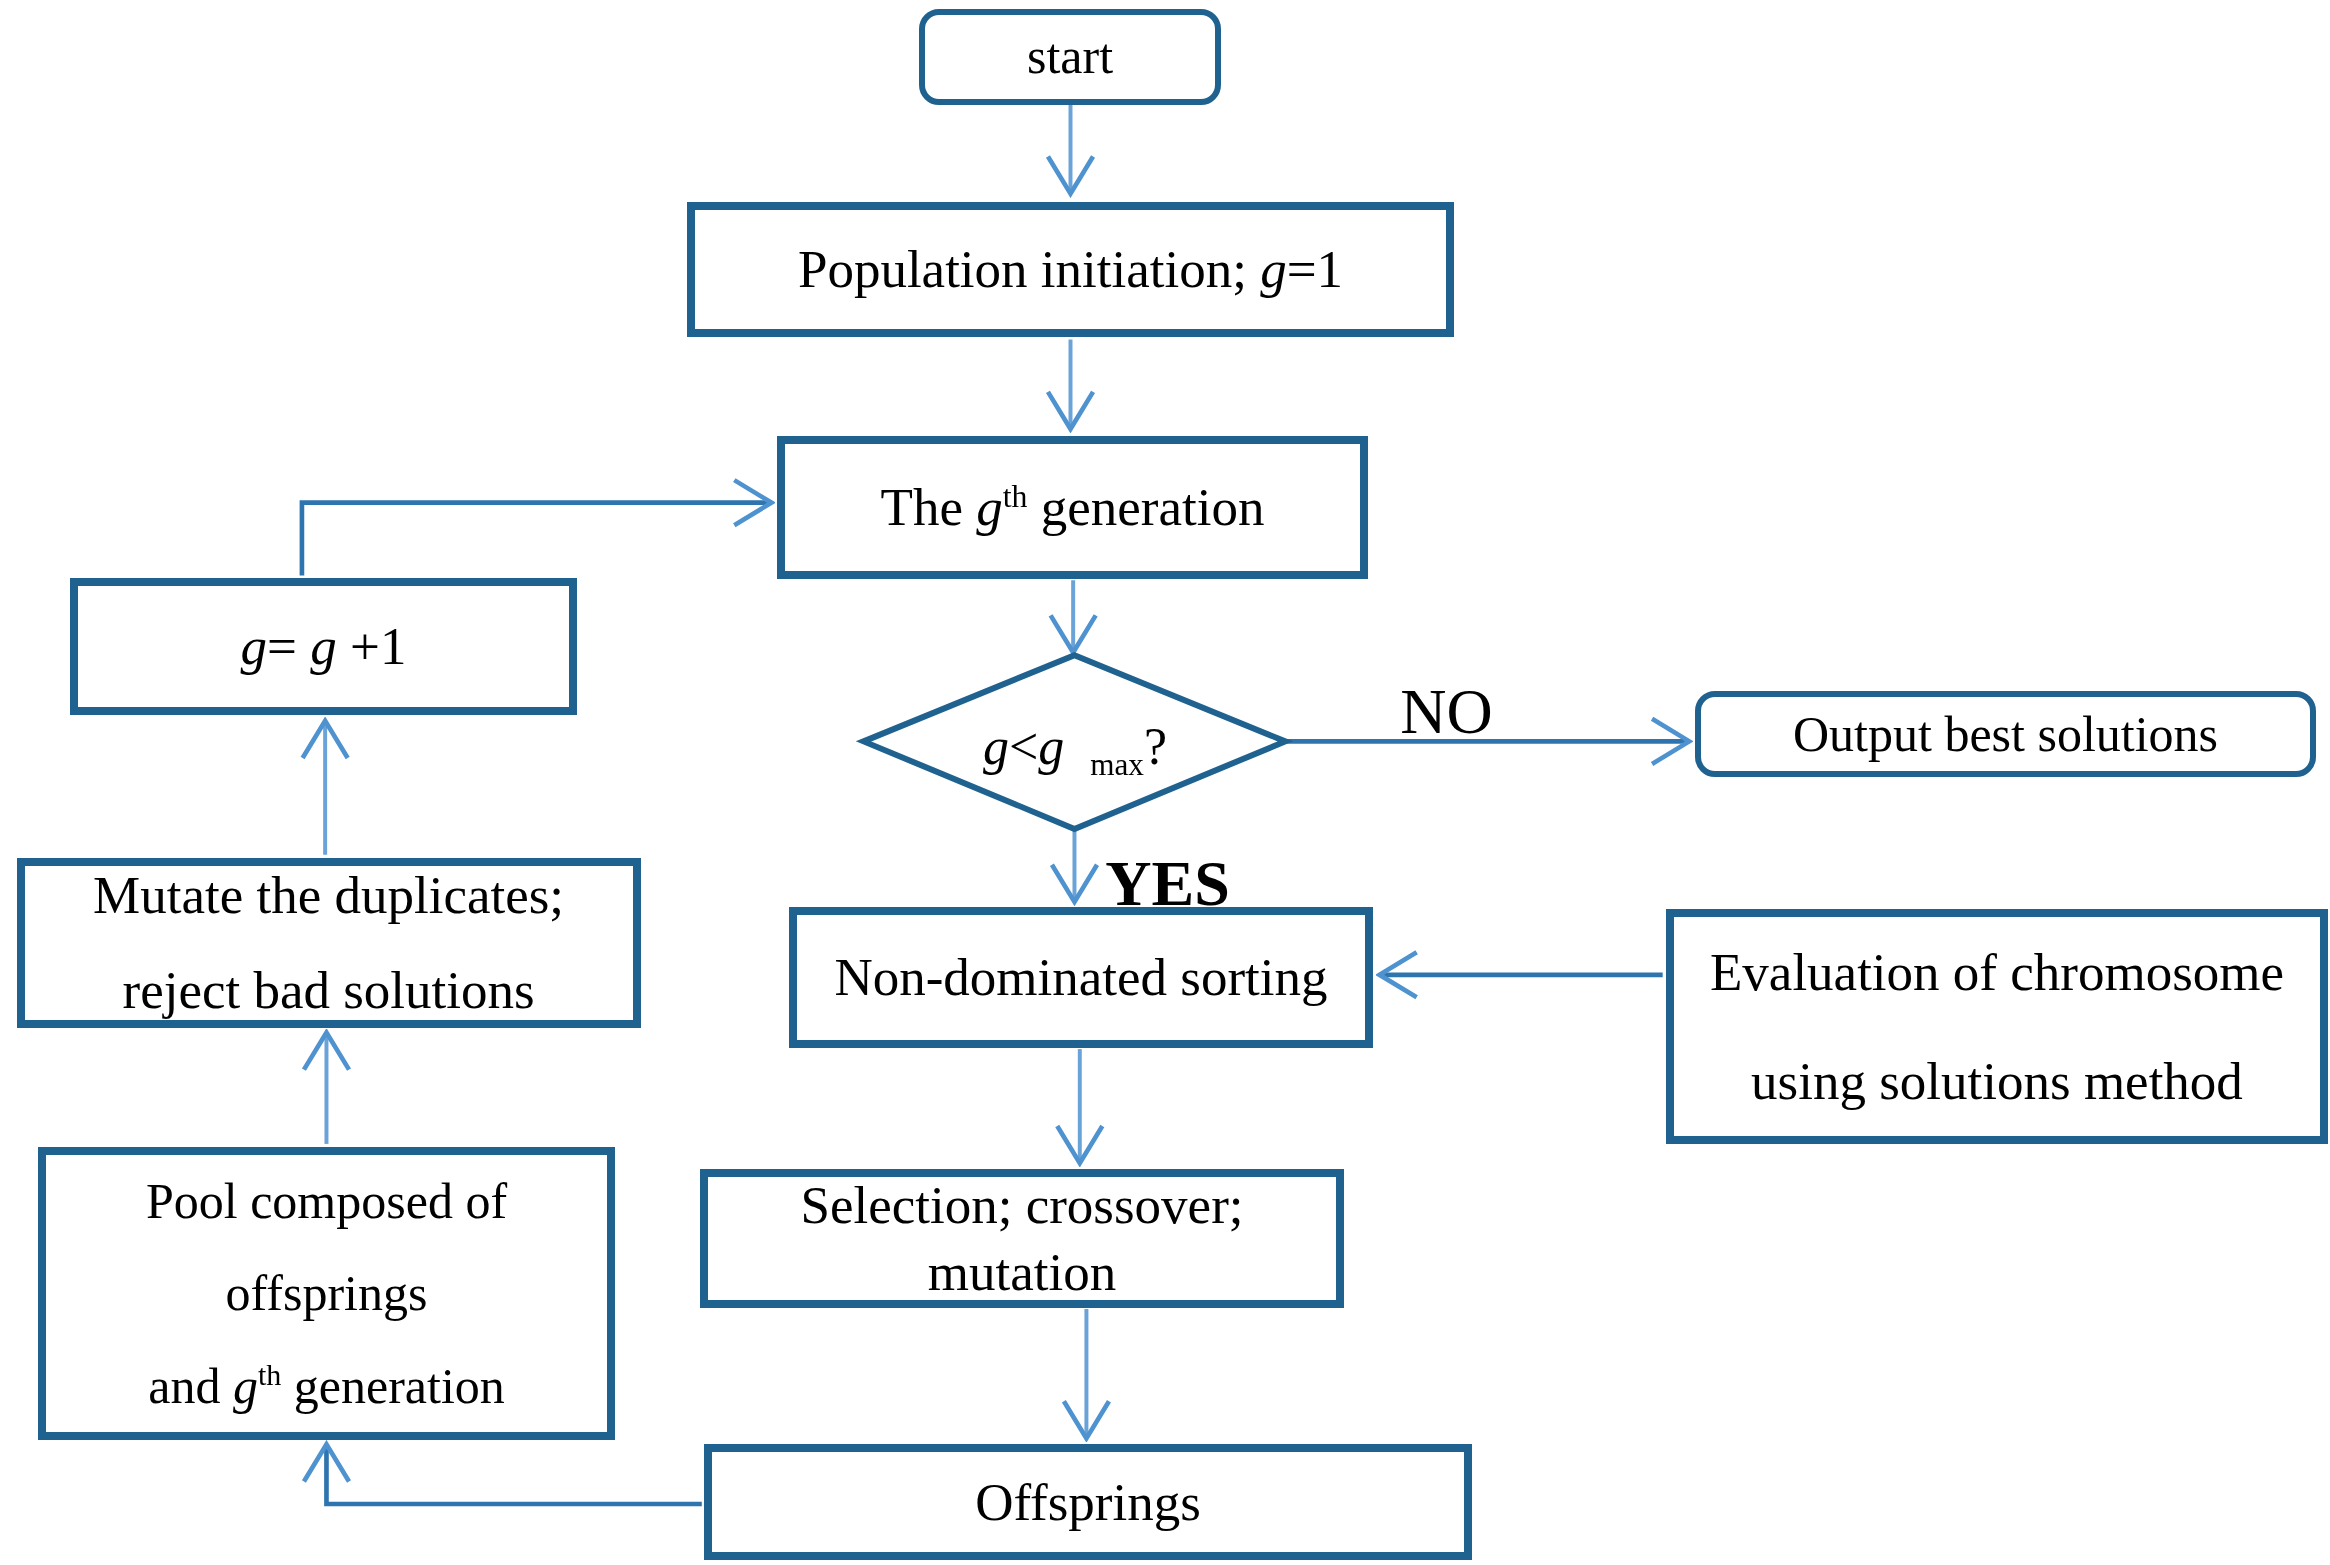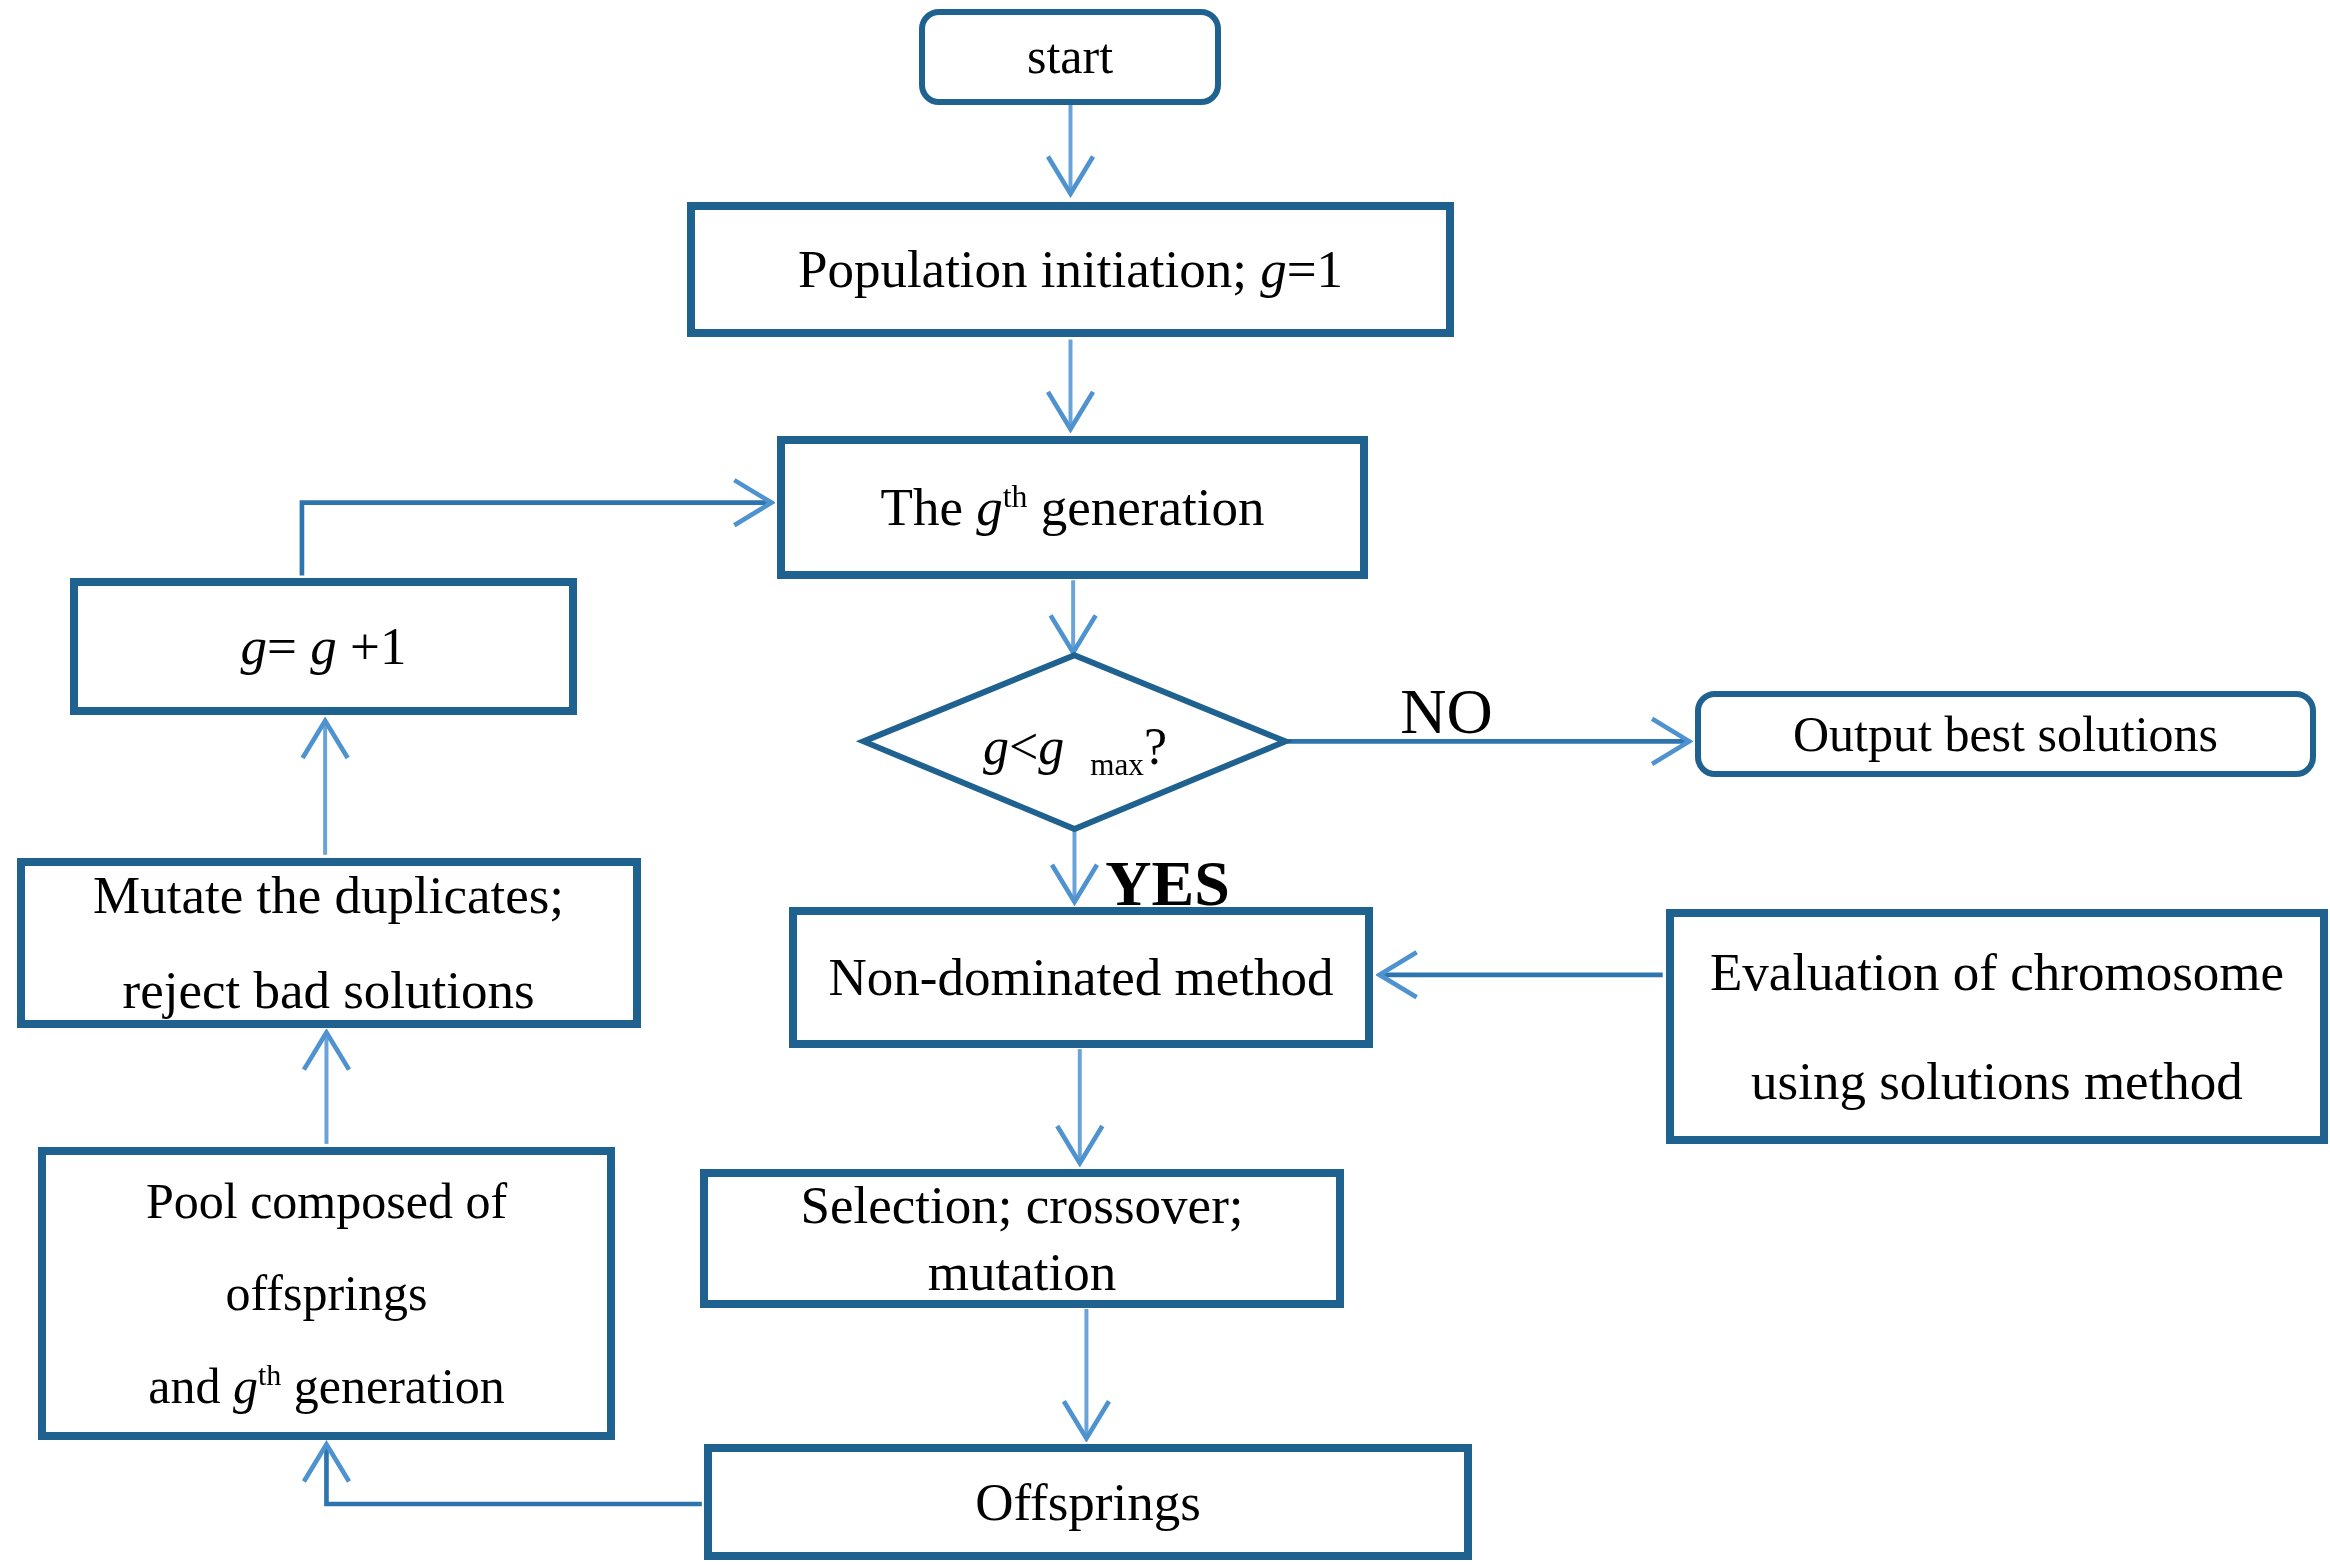--- a/index.html
+++ b/index.html
@@ -101,21 +101,21 @@
 
   <div class="dlabel" id="d-label">
     <span><i>g</i><span>&lt;</span><i>g</i><sub>max</sub><span>?</span></span>
   </div>
 
   <div class="box rounded" id="b-out">
     <span>Output best solutions</span>
   </div>
 
   <div class="box" id="b-nds">
-    <span>Non-dominated method</span>
+    <span>Non-dominated sorting</span>
   </div>
 
   <div class="box multiline" id="b-eval">
     <div>Evaluation of chromosome</div>
     <div>using solutions method</div>
   </div>
 
   <div class="box multiline" id="b-mut">
     <div>Mutate the duplicates;</div>
     <div>reject bad solutions</div>

